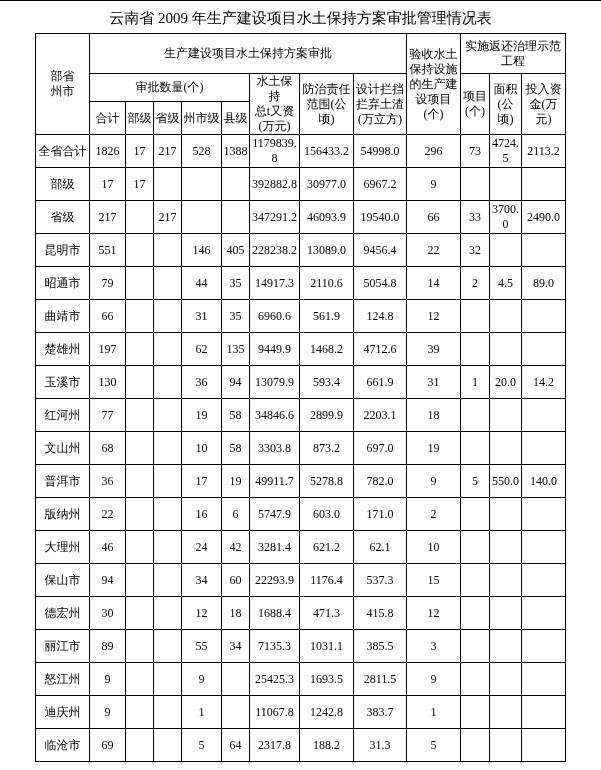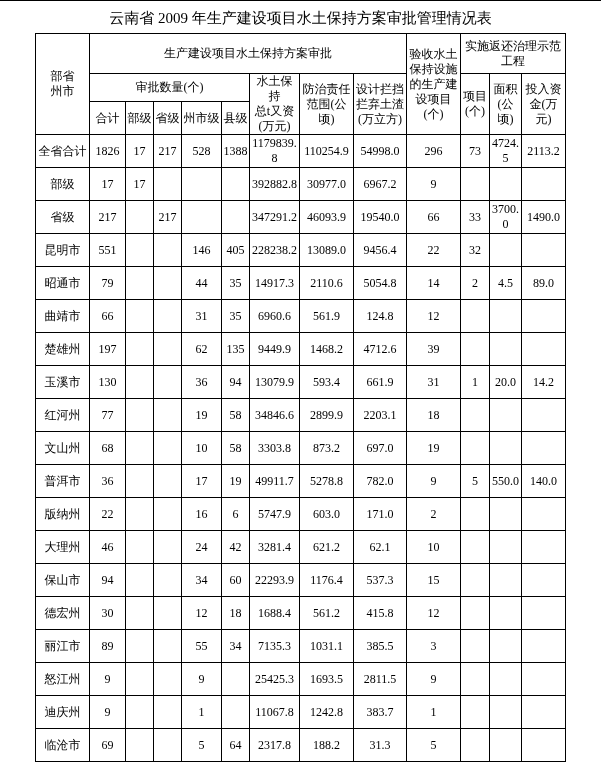--- a/index.html
+++ b/index.html
@@ -90,21 +90,21 @@
     </thead>
     <tbody id="tbody">
         <tr>
           <td>全省合计</td>
           <td>1826</td>
           <td>17</td>
           <td>217</td>
           <td>528</td>
           <td>1388</td>
           <td>1179839.8</td>
-          <td>110254.9</td>
+          <td>156433.2</td>
           <td>54998.0</td>
           <td>296</td>
           <td>73</td>
           <td>4724.5</td>
           <td>2113.2</td>
         </tr>
         <tr>
           <td>部级</td>
           <td>17</td>
           <td>17</td>
@@ -125,21 +125,21 @@
           <td></td>
           <td>217</td>
           <td></td>
           <td></td>
           <td>347291.2</td>
           <td>46093.9</td>
           <td>19540.0</td>
           <td>66</td>
           <td>33</td>
           <td>3700.0</td>
-          <td>1490.0</td>
+          <td>2490.0</td>
         </tr>
         <tr>
           <td>昆明市</td>
           <td>551</td>
           <td></td>
           <td></td>
           <td>146</td>
           <td>405</td>
           <td>228238.2</td>
           <td>13089.0</td>
@@ -300,21 +300,21 @@
           <td></td>
         </tr>
         <tr>
           <td>德宏州</td>
           <td>30</td>
           <td></td>
           <td></td>
           <td>12</td>
           <td>18</td>
           <td>1688.4</td>
-          <td>561.2</td>
+          <td>471.3</td>
           <td>415.8</td>
           <td>12</td>
           <td></td>
           <td></td>
           <td></td>
         </tr>
         <tr>
           <td>丽江市</td>
           <td>89</td>
           <td></td>

